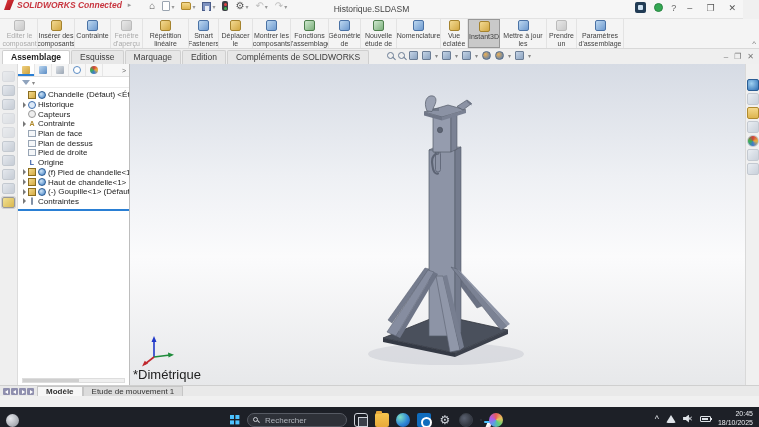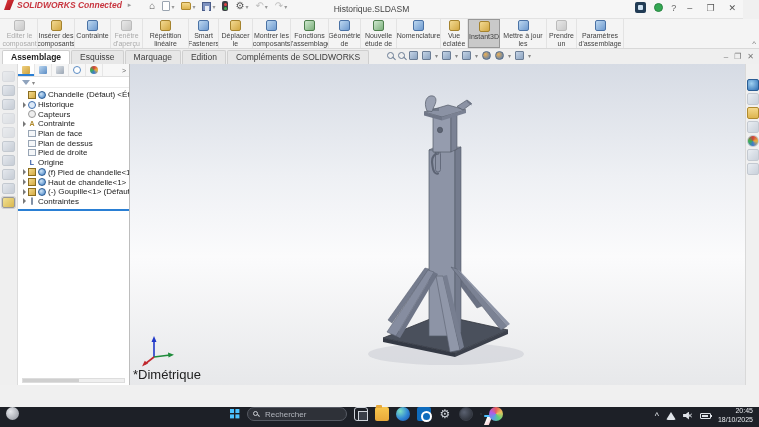--- a/index.html
+++ b/index.html
@@ -120,21 +120,21 @@
   .btab.active { background:#f7f7f7; font-weight:bold; }
 
   
   .statusbar { position:absolute; top:396px; left:0; right:0; height:11px; background:#f0f0f0; border-top:1px solid #d4d4d4; font-size:8px; color:#333; display:flex; align-items:center; }
   .sb-left { margin-left:2px; }
   .sb-right { margin-left:auto; display:flex; align-items:center; gap:14px; margin-right:8px; }
   .sb-icon { width:8px; height:8px; background:linear-gradient(135deg,#f2d992,#5b8cc4); border-radius:1px; }
   .sb-caret { color:#777; font-size:7px; }
 
   
-  .taskbar { position:absolute; top:407px; left:0; right:0; height:20px; background:#1d2027; display:flex; align-items:flex-start; }
+  .taskbar { position:absolute; top:407px; left:0; right:0; height:20px; background:#1d2027; display:flex; align-items:flex-end; }
   .widgets { width:13px; height:13px; border-radius:50%; margin-left:6px; background:radial-gradient(circle at 35% 35%,#e6e8ec,#8c9099); }
   .tb-center { position:absolute; left:230px; display:flex; align-items:center; gap:7px; }
   .win { width:10px; height:10px; position:relative; }
   .win::before { content:''; position:absolute; width:4.4px; height:4.4px; background:#4cc2ff; box-shadow:5.4px 0 #4cc2ff, 0 5.4px #4cc2ff, 5.4px 5.4px #4cc2ff; }
   .tsearch { width:100px; height:14px; background:#2e3138; border:1px solid #565a63; border-radius:7px; color:#d6d9de; font-size:8px; padding:0 6px 0 17px; outline:none; font-family:"Liberation Sans",sans-serif; }
   .tsearch::placeholder { color:#b2b6bd; }
   .search-wrap { position:relative; }
   .mag { position:absolute; left:6px; top:4px; width:5px; height:5px; border:1px solid #c9ccd2; border-radius:50%; }
   .mag::after { content:''; position:absolute; width:3px; height:1px; background:#c9ccd2; transform:rotate(45deg); right:-2.5px; bottom:-1px; }
   .app { width:14px; height:14px; border-radius:3px; position:relative; }
@@ -454,20 +454,30 @@
       <span class="tp active"></span>
       <span class="tp"></span>
       <span class="tp folder"></span>
       <span class="tp"></span>
       <span class="tp wheel"></span>
       <span class="tp"></span>
       <span class="tp"></span>
     </div>
   </div>
 
+  <div class="bottomtabs">
+    <div class="btnav">
+      <span class="bnav left"></span>
+      <span class="bnav left"></span>
+      <span class="bnav right"></span>
+      <span class="bnav right"></span>
+    </div>
+    <span class="btab active">Modèle</span>
+    <span class="btab">Etude de mouvement 1</span>
+  </div>
 
 
   <div class="taskbar">
     <span class="widgets"></span>
     <div class="tb-center">
       <span class="win"></span>
       <span class="search-wrap">
         <span class="mag"></span>
         <input class="tsearch" type="text" placeholder="Rechercher" style="">
       </span>

